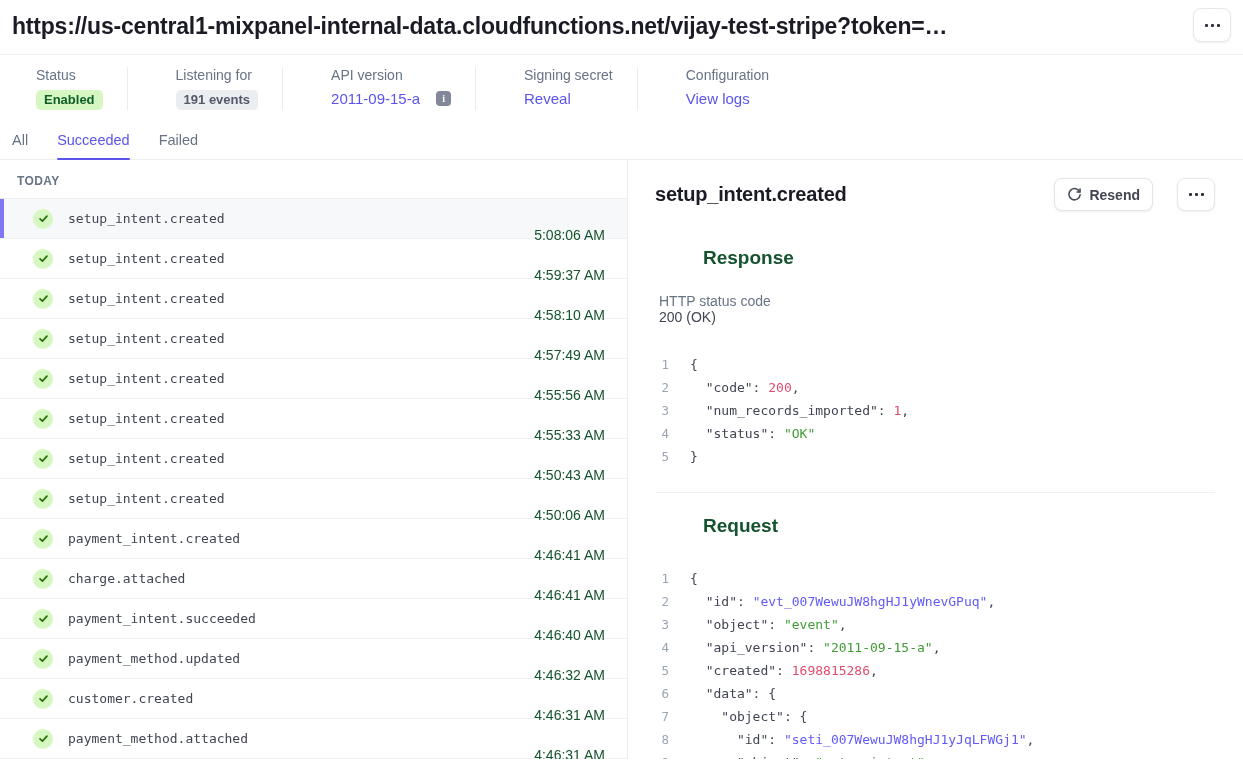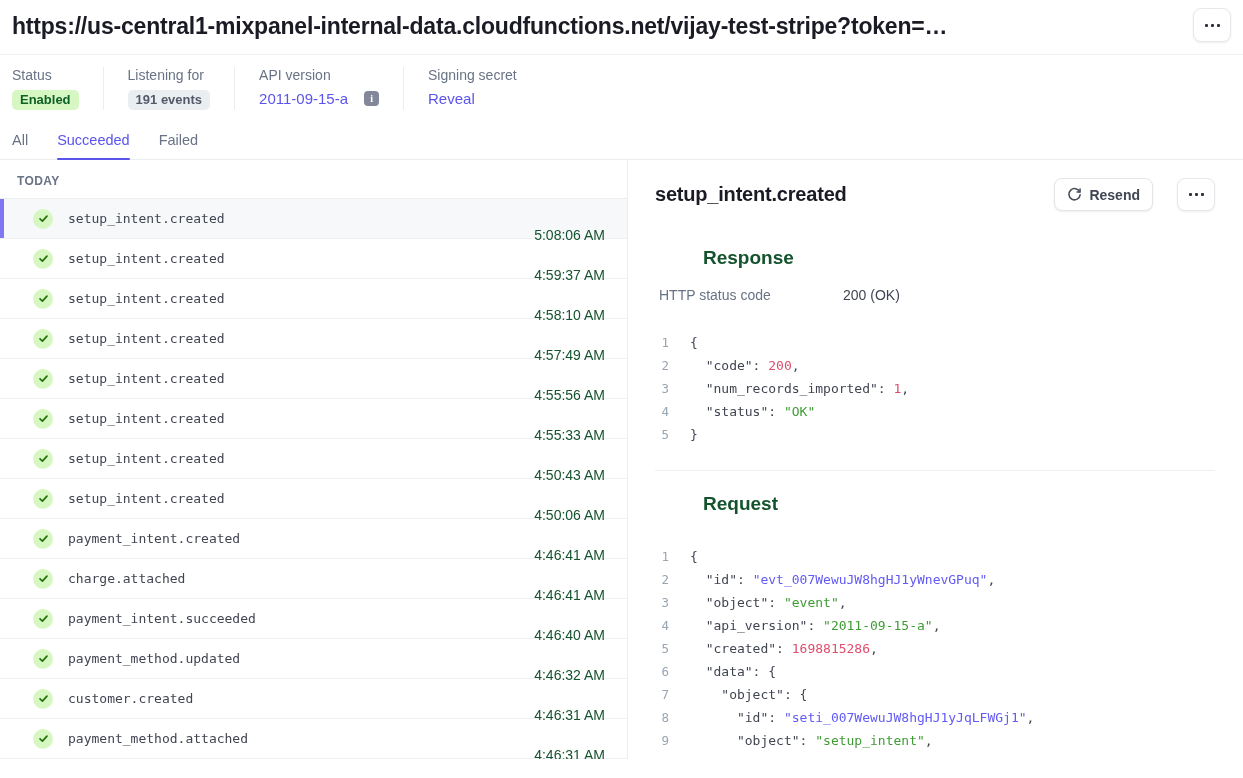--- a/index.html
+++ b/index.html
@@ -13,21 +13,21 @@
                 white-space:nowrap; overflow:hidden; max-width:1160px; padding-top:2px; }
   .icon-btn { background:#fff; border:1px solid #e6e8eb; border-radius:8px;
               box-shadow:0 1px 2px rgba(30,35,55,.08); height:34px; min-width:38px;
               display:flex; align-items:center; justify-content:center; cursor:pointer;
               color:#30313d; }
   .dots { display:flex; gap:3px; }
   .dots i { width:3px; height:3px; background:#30313d; border-radius:1px; display:block; }
 
   
   .stats { display:flex; padding:12px 12px 0 12px; }
-  .stat-cell { padding-right:24px; margin-right:24px; border-right:1px solid #ebeef1; }
+  .stat-cell { padding-right:24px; margin-right:24px; border-right:1px solid #ebeef1;margin-left:24px; }
   .stat-cell:last-child { border-right:none; }
   .stat-label { font-size:14px; color:#687385; margin-bottom:7px; }
   .badge { display:inline-block; font-size:13px; font-weight:600; border-radius:5px;
            padding:2px 8px 3px; }
   .badge-green { background:#d7f7c2; color:#0e6027; }
   .badge-gray  { background:#ebeef1; color:#545969; }
   .link { color:#5b54ec; font-size:15px; font-weight:500; cursor:pointer; text-decoration:none; }
   .stat-value-row { display:flex; align-items:center; gap:16px; }
   .info-icon { width:15px; height:15px; border-radius:4px; background:#82889a; color:#fff;
                font-size:10px; font-weight:700; display:inline-flex; align-items:center;
@@ -63,21 +63,21 @@
   
   .detail-header { display:flex; align-items:center; padding-top:18px; }
   .detail-title { font-size:20px; font-weight:700; color:#1a1b25; letter-spacing:-0.2px; }
   .detail-actions { margin-left:auto; display:flex; gap:24px; }
   .action-btn { background:#fff; border:1px solid #e3e5e8; border-radius:8px; height:33px;
                 padding:0 12px; display:flex; align-items:center; gap:7px; cursor:pointer;
                 font-size:14px; font-weight:600; color:#414552;
                 box-shadow:0 1px 2px rgba(30,35,55,.08); font-family:inherit; }
   .section-heading { font-size:19px; font-weight:700; color:#14532d;margin-left:48px; }
   .response-heading { margin-top:36px; }
-  .kv-row { display:flex; margin-top:18px; padding-left:4px; }
+  .kv-row { display:flex; margin-top:24px; padding-left:4px;flex-direction:column; }
   .kv-label { width:184px; font-size:14px; color:#687385; }
   .kv-value { font-size:14px; color:#414552; }
 
   .code-block { margin-top:28px; font-family:"DejaVu Sans Mono", monospace; font-size:13px; }
   .code-line { display:flex; height:23px; align-items:center; }
   .line-no { width:14px; text-align:right; color:#9aa5b3; flex:0 0 14px;
              font-size:12.5px; user-select:none; }
   .line-code { margin-left:21px; white-space:pre; color:#414552; }
   .tok-plain { color:#414552; }
   .tok-num { color:#df4d6d; }
@@ -114,20 +114,24 @@
   <div class="stat-cell">
     <div class="stat-label">API version</div>
     <div class="stat-value-row">
       <a class="link">2011-09-15-a</a>
       <span class="info-icon">i</span>
     </div>
   </div>
   <div class="stat-cell">
     <div class="stat-label">Signing secret</div>
     <a class="link">Reveal</a>
+  </div>
+  <div class="stat-cell">
+    <div class="stat-label">Configuration</div>
+    <a class="link">View logs</a>
   </div>
 </div>
 
 <div class="tabs">
   <div class="tab">All</div>
   <div class="tab active">Succeeded</div>
   <div class="tab">Failed</div>
 </div>
 
 <div class="content">

